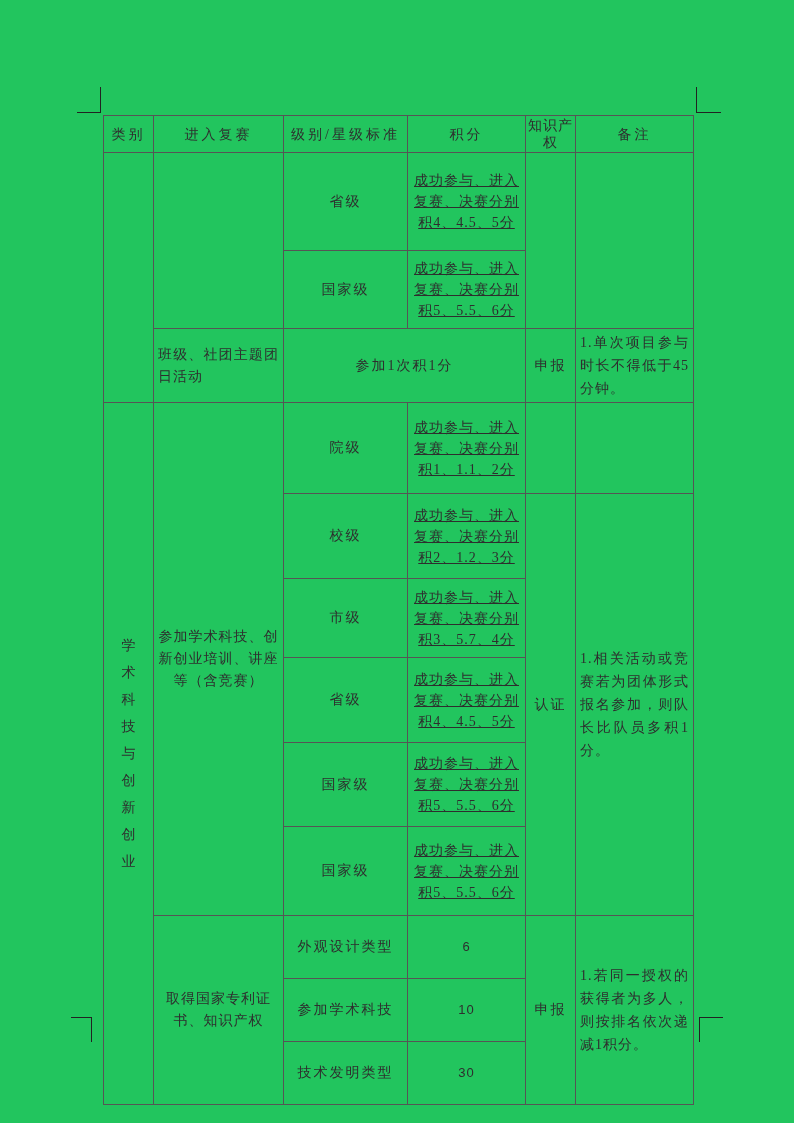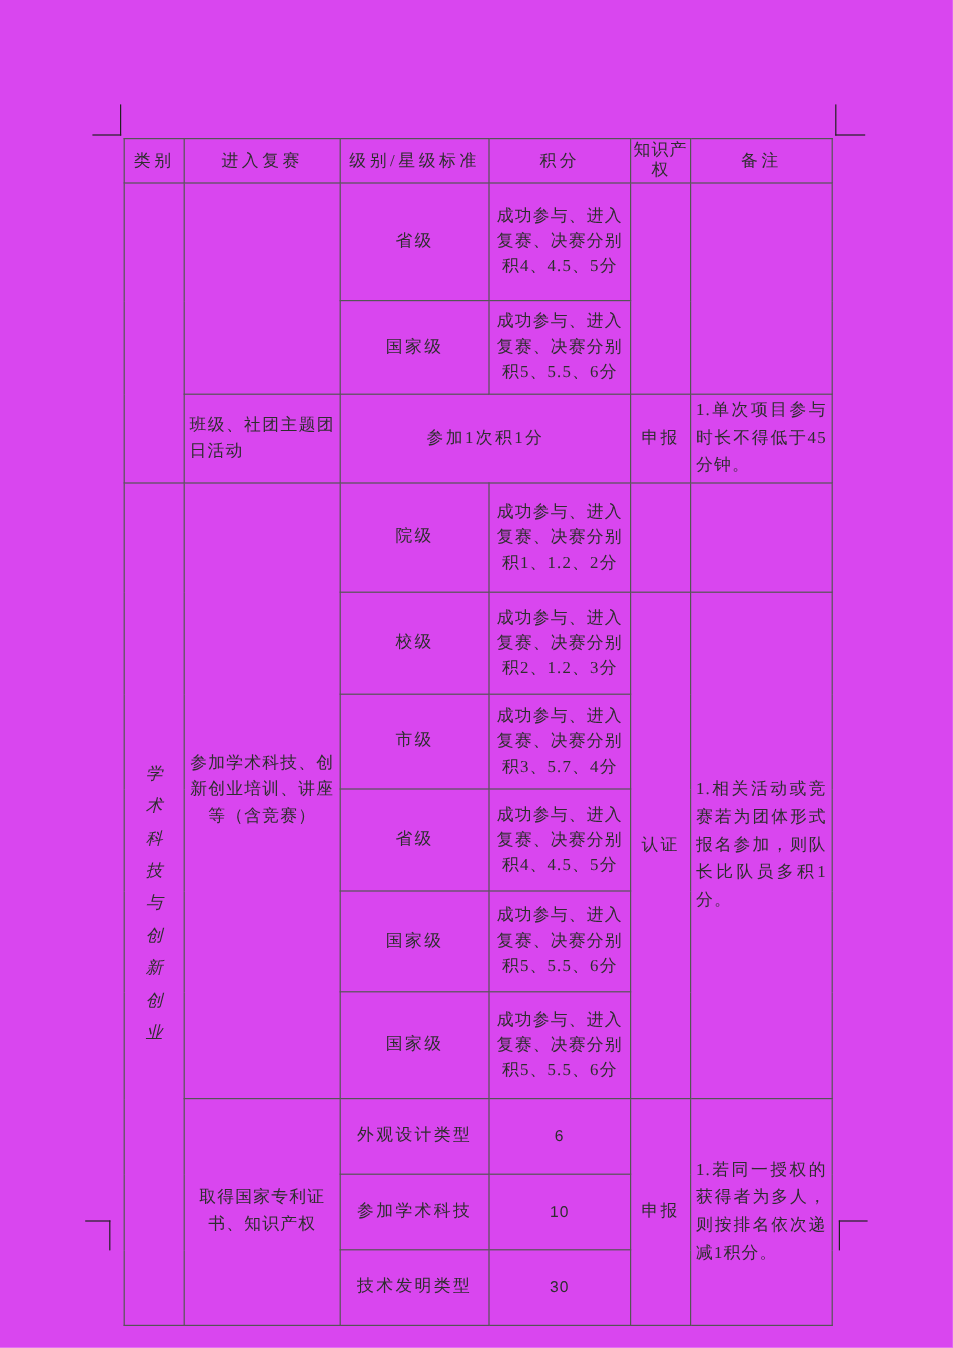--- a/index.html
+++ b/index.html
@@ -6,21 +6,21 @@
   html, body { margin: 0; padding: 0; }
   body {
     width: 794px; height: 1123px;
     background: #ffffff;
     font-family: "Liberation Serif", "DejaVu Serif", serif;
     color: #2e2e2e;
   }
   .page {
     position: relative;
     width: 794px; height: 1123px;
-    background: #d946ef;
+    background: #22c55e;
     overflow: hidden;
   }
 
   
   .crop { position: absolute; }
   .crop-tl { left: 77px;  top: 87px;   width: 24px; height: 26px; border-right: 1px solid #222; border-bottom: 1px solid #222; }
   .crop-tr { left: 696px; top: 87px;   width: 25px; height: 26px; border-left: 1px solid #222;  border-bottom: 1px solid #222; }
   .crop-bl { left: 71px;  top: 1017px; width: 21px; height: 25px; border-top: 1px solid #222;   border-right: 1px solid #222; }
   .crop-br { left: 699px; top: 1017px; width: 24px; height: 25px; border-top: 1px solid #222;   border-left: 1px solid #222; }
 
@@ -38,39 +38,38 @@
     text-align: center;
     vertical-align: middle;
     padding: 20px 3px;
     line-height: 22px;
     overflow: hidden;
   }
   th { letter-spacing: 3px; line-height: 17px; padding: 2px 0; }
   th.hdr-method { letter-spacing: 1px; padding: 1px; }
 
   td.lvl { letter-spacing: 2px; }
-  td.pts { letter-spacing: 1px; line-height: 21px; padding: 0 2px; }
+  td.pts { letter-spacing: 1px; line-height: 21px; padding: 0 2px; text-decoration: underline; }
   td.proj-just {
     text-align: justify; text-justify: inter-ideograph;
     letter-spacing: 1px; line-height: 22px; padding: 2px 4px; margin-left: 27px;
   }
   td.proj-center { letter-spacing: 1px; line-height: 22px; padding: 2px 4px; }
   td.remark {
     text-align: justify; text-justify: inter-ideograph;
     letter-spacing: 1px; line-height: 23px; padding: 2px 4px; margin-left: 37px;
   }
   td.cat-vert { padding: 0; }
   td.cat-vert .vtext {
     display: inline-block;
     width: 16px;
     word-break: break-all;
     line-height: 27px;
     letter-spacing: 0;
     text-align: center;
-    font-style: italic;
   }
   td.num { letter-spacing: 1px; font-family: "Liberation Sans", "DejaVu Sans", sans-serif; font-size: 13px; }
 </style>
 </head>
 <body>
 
 <div class="page">
 
   <div class="crop crop-tl"></div>
   <div class="crop crop-tr"></div>
@@ -117,21 +116,21 @@
         <td class="lvl">申报</td>
         <td class="remark">1.单次项目参与时长不得低于45分钟。</td>
       </tr>
 
       <tr style="height:91px">
         <td rowspan="9" class="cat-vert">
           <span class="vtext">学术科技与创新创业</span>
         </td>
         <td rowspan="6" class="proj-center">参加学术科技、创新创业培训、讲座等（含竞赛）</td>
         <td class="lvl">院级</td>
-        <td class="pts">成功参与、进入复赛、决赛分别积1、1.2、2分</td>
+        <td class="pts">成功参与、进入复赛、决赛分别积1、1.1、2分</td>
         <td></td>
         <td></td>
       </tr>
 
       <tr style="height:85px">
         <td class="lvl">校级</td>
         <td class="pts">成功参与、进入复赛、决赛分别积2、1.2、3分</td>
         <td rowspan="5" class="lvl">认证</td>
         <td rowspan="5" class="remark">1.相关活动或竞赛若为团体形式报名参加，则队长比队员多积1分。</td>
       </tr>

